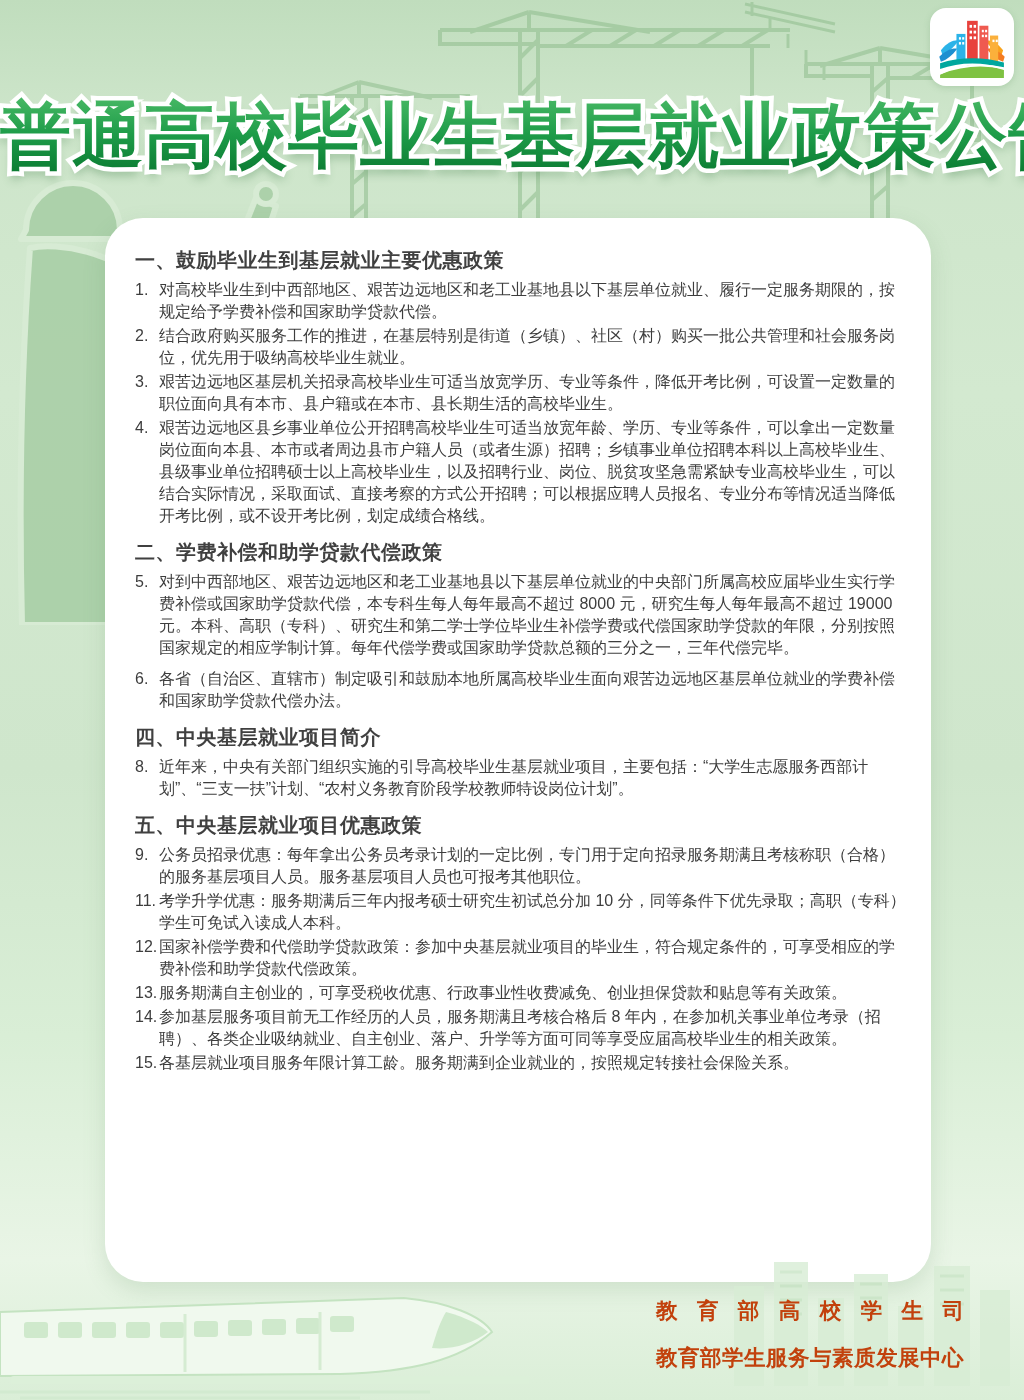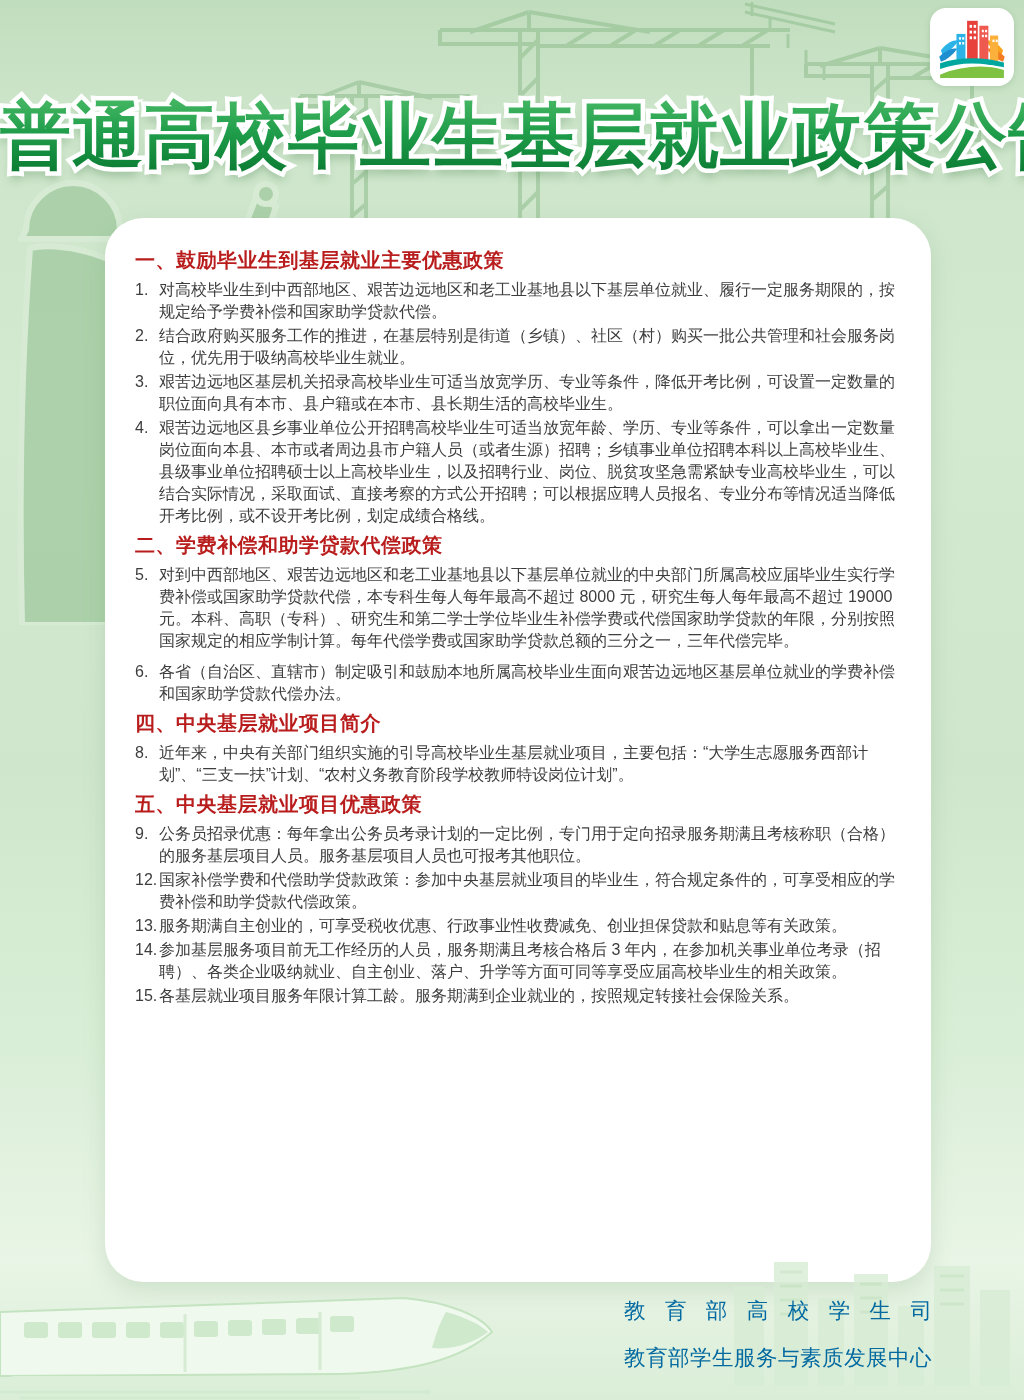--- a/index.html
+++ b/index.html
@@ -43,40 +43,40 @@
   }
 
   
   .card{
     position:absolute;left:105px;top:218px;width:826px;height:1064px;
     background:#ffffff;border-radius:38px;
     box-shadow:0 8px 22px rgba(90,140,90,.18);
     box-sizing:border-box;padding:30px 22px 8px 30px;
     overflow:hidden;
   }
-  .sec{margin-top:6px;}
+  .sec{margin-top:13px;}
   .sec:first-child{margin-top:0;}
   .sec h2{
     margin:0 0 6px 0;font-size:20px;line-height:25px;
-    color:#b91c1c;font-weight:700;letter-spacing:.5px;
+    color:#404040;font-weight:700;letter-spacing:.5px;
   }
   .item{
     display:flex;margin:0 0 2px 0;
     font-size:16px;line-height:22px;color:#3d3d3d;
   }
   .item.gap{margin-top:9px;}
   .item .num{flex:none;min-width:24px;}
   .item .txt{flex:1;}
 
   
   .bottom-deco{left:0;bottom:0;}
   .skyline{right:0;bottom:14px;opacity:.8;}
   .footer{
-    position:absolute;left:624px;top:1298px;width:308px;
-    color:#0369a1;font-weight:400;
+    position:absolute;left:656px;top:1298px;width:308px;
+    color:#c2410c;font-weight:700;
   }
   .footer-line1{
     font-size:21.5px;line-height:27px;
     text-align:justify;text-align-last:justify;
   }
   .footer-line2{font-size:21.5px;line-height:27px;margin-top:20px;letter-spacing:.5px;}
 </style>
 </head>
 <body>
 
@@ -204,30 +204,34 @@
       </div>
   </div>
 
   <div class="sec">
     <h2>五、中央基层就业项目优惠政策</h2>
     <div class="item">
         <span class="num">9.</span>
         <span class="txt">公务员招录优惠：每年拿出公务员考录计划的一定比例，专门用于定向招录服务期满且考核称职（合格）的服务基层项目人员。服务基层项目人员也可报考其他职位。</span>
       </div>
     <div class="item">
+        <span class="num">11.</span>
+        <span class="txt">考学升学优惠：服务期满后三年内报考硕士研究生初试总分加 10 分，同等条件下优先录取；高职（专科）学生可免试入读成人本科。</span>
+      </div>
+    <div class="item">
         <span class="num">12.</span>
         <span class="txt">国家补偿学费和代偿助学贷款政策：参加中央基层就业项目的毕业生，符合规定条件的，可享受相应的学费补偿和助学贷款代偿政策。</span>
       </div>
     <div class="item">
         <span class="num">13.</span>
         <span class="txt">服务期满自主创业的，可享受税收优惠、行政事业性收费减免、创业担保贷款和贴息等有关政策。</span>
       </div>
     <div class="item">
         <span class="num">14.</span>
-        <span class="txt">参加基层服务项目前无工作经历的人员，服务期满且考核合格后 3 年内，在参加机关事业单位考录（招聘）、各类企业吸纳就业、自主创业、落户、升学等方面可同等享受应届高校毕业生的相关政策。</span>
+        <span class="txt">参加基层服务项目前无工作经历的人员，服务期满且考核合格后 8 年内，在参加机关事业单位考录（招聘）、各类企业吸纳就业、自主创业、落户、升学等方面可同等享受应届高校毕业生的相关政策。</span>
       </div>
     <div class="item">
         <span class="num">15.</span>
         <span class="txt">各基层就业项目服务年限计算工龄。服务期满到企业就业的，按照规定转接社会保险关系。</span>
       </div>
   </div>
 
 </div>
 
 <svg class="deco bottom-deco" width="620" height="130" viewBox="0 0 620 130">

